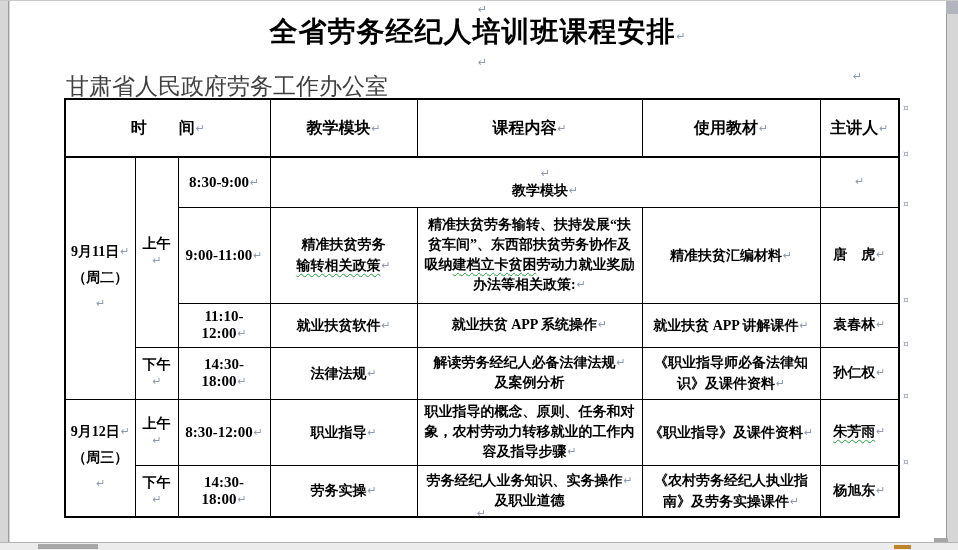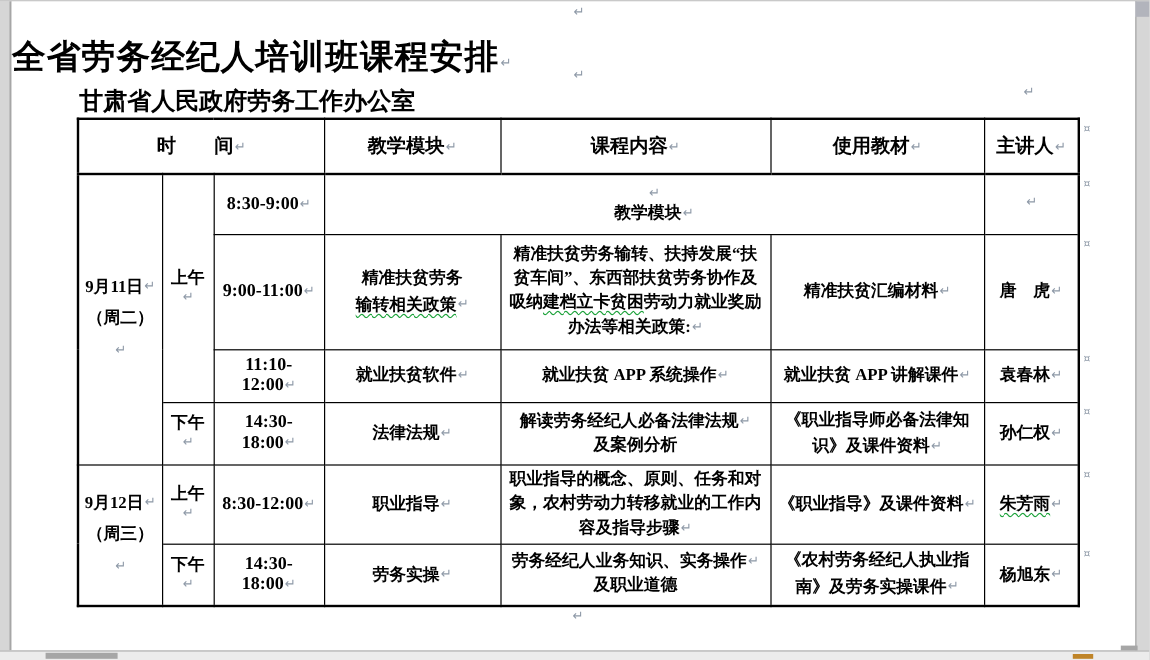--- a/index.html
+++ b/index.html
@@ -11,24 +11,24 @@
   html,body{width:958px;height:550px;overflow:hidden;background:#d6d6d6;
     font-family:"Liberation Serif", serif;}
   .screen{position:relative;width:958px;height:550px;border-top:1px solid #c9c9c9;overflow:hidden;}
 
   .edge-left{position:absolute;left:0;top:0;width:9px;height:541px;background:#d6d6d6;border-right:1px solid #9b9b9b;}
   .edge-right{position:absolute;left:946px;top:0;width:12px;height:541px;background:#d6d6d6;border-left:1px solid #9b9b9b;}
   .vscroll-stub{position:absolute;left:946px;top:0;width:12px;height:13px;background:#b2b4bc;}
 
   .page{position:absolute;left:10px;top:0;width:936px;height:541px;background:#ffffff;}
 
-  .title{position:absolute;left:0;top:28px;width:100%;text-align:left;
+  .title{position:absolute;left:0;top:12px;width:100%;text-align:center;
     font-family:"Liberation Sans", sans-serif;font-size:28px;font-weight:bold;
     letter-spacing:1px;color:#000;white-space:nowrap;}
-  .subtitle{position:absolute;left:56px;top:70px;font-size:20px;font-weight:bold;color:#000000;white-space:nowrap;}
+  .subtitle{position:absolute;left:56px;top:70px;font-size:23px;font-weight:normal;color:#404040;white-space:nowrap;}
   .footer-note{position:absolute;left:619px;top:513px;font-size:17px;font-weight:bold;color:#000;white-space:nowrap;}
 
   .pw{color:var(--pilcrow);font-size:11px;font-weight:normal;font-family:"DejaVu Sans", sans-serif;padding-left:1px;vertical-align:1px;}
   .pw-abs{position:absolute;color:var(--pilcrow);font-size:11px;font-family:"DejaVu Sans", sans-serif;}
   .rowmark{position:absolute;color:var(--pilcrow);font-size:9px;font-family:"DejaVu Sans", sans-serif;}
 
   table.schedule{position:absolute;left:54px;top:97px;width:834px;height:406px;
     border-collapse:collapse;table-layout:fixed;border:2px solid #000;}
   table.schedule td{border:1px solid #000;text-align:center;vertical-align:middle;
     font-weight:bold;color:#000;padding:2px 4px;overflow:hidden;}
@@ -74,21 +74,21 @@
         <col style="width:70px">
           <col style="width:43px">
           <col style="width:92px">
         <col style="width:147px">
           <col style="width:225px">
           <col style="width:178px">
           <col style="width:79px">
       </colgroup>
 
       <tbody>
-          <tr class="hdr" style="height:46px">
+          <tr class="hdr" style="height:58px">
         <td colspan="3"><span>时　　间</span><span class="pw">↵</span></td>
         <td><span>教学模块</span><span class="pw">↵</span></td>
         <td><span>课程内容</span><span class="pw">↵</span></td>
         <td><span>使用教材</span><span class="pw">↵</span></td>
         <td><span>主讲人</span><span class="pw">↵</span></td>
       </tr>
 
       <tr style="height:50px">
         <td class="date" rowspan="4">
           <div><span>9月11日</span><span class="pw">↵</span></div>

